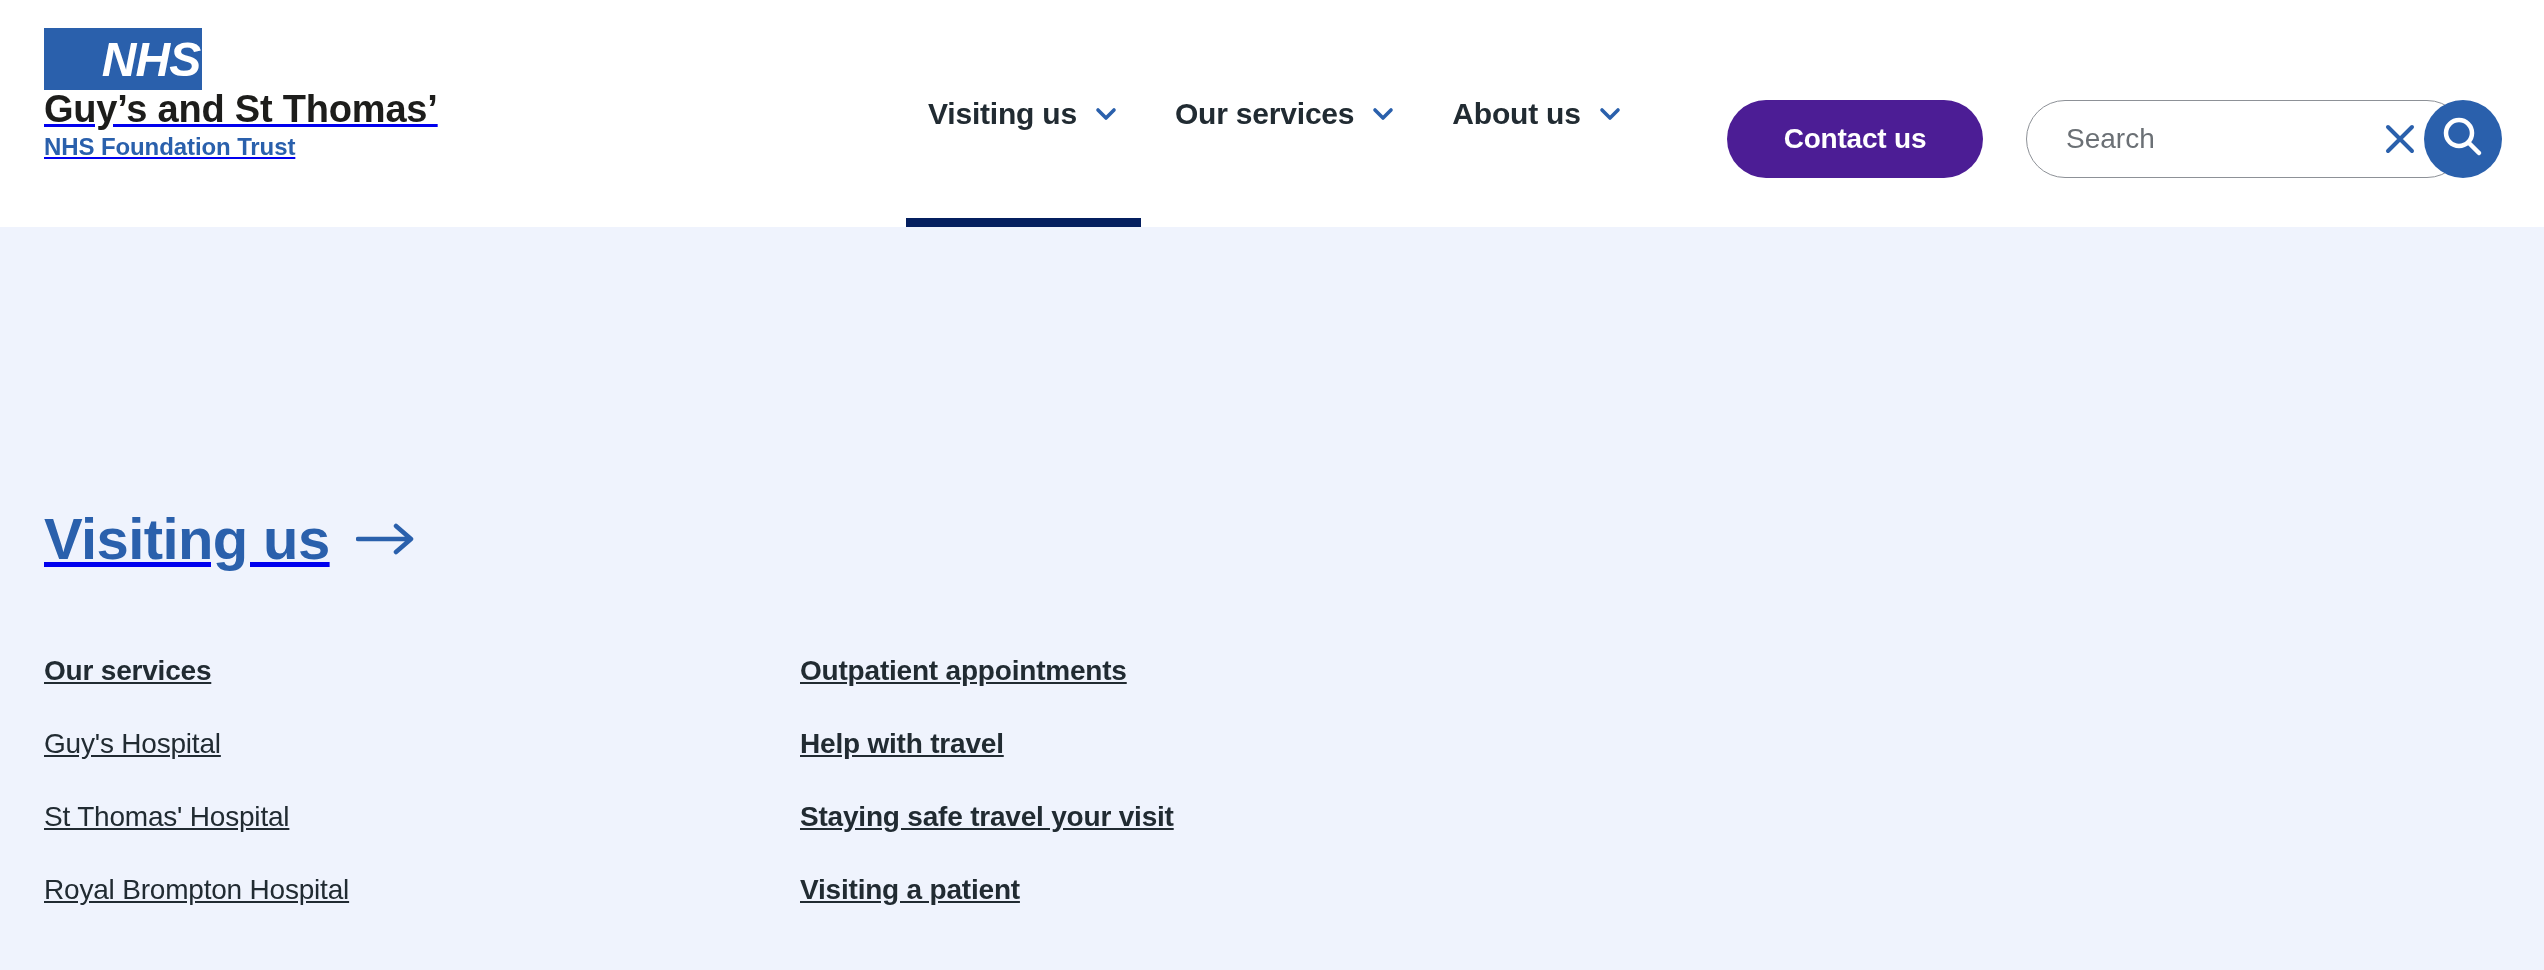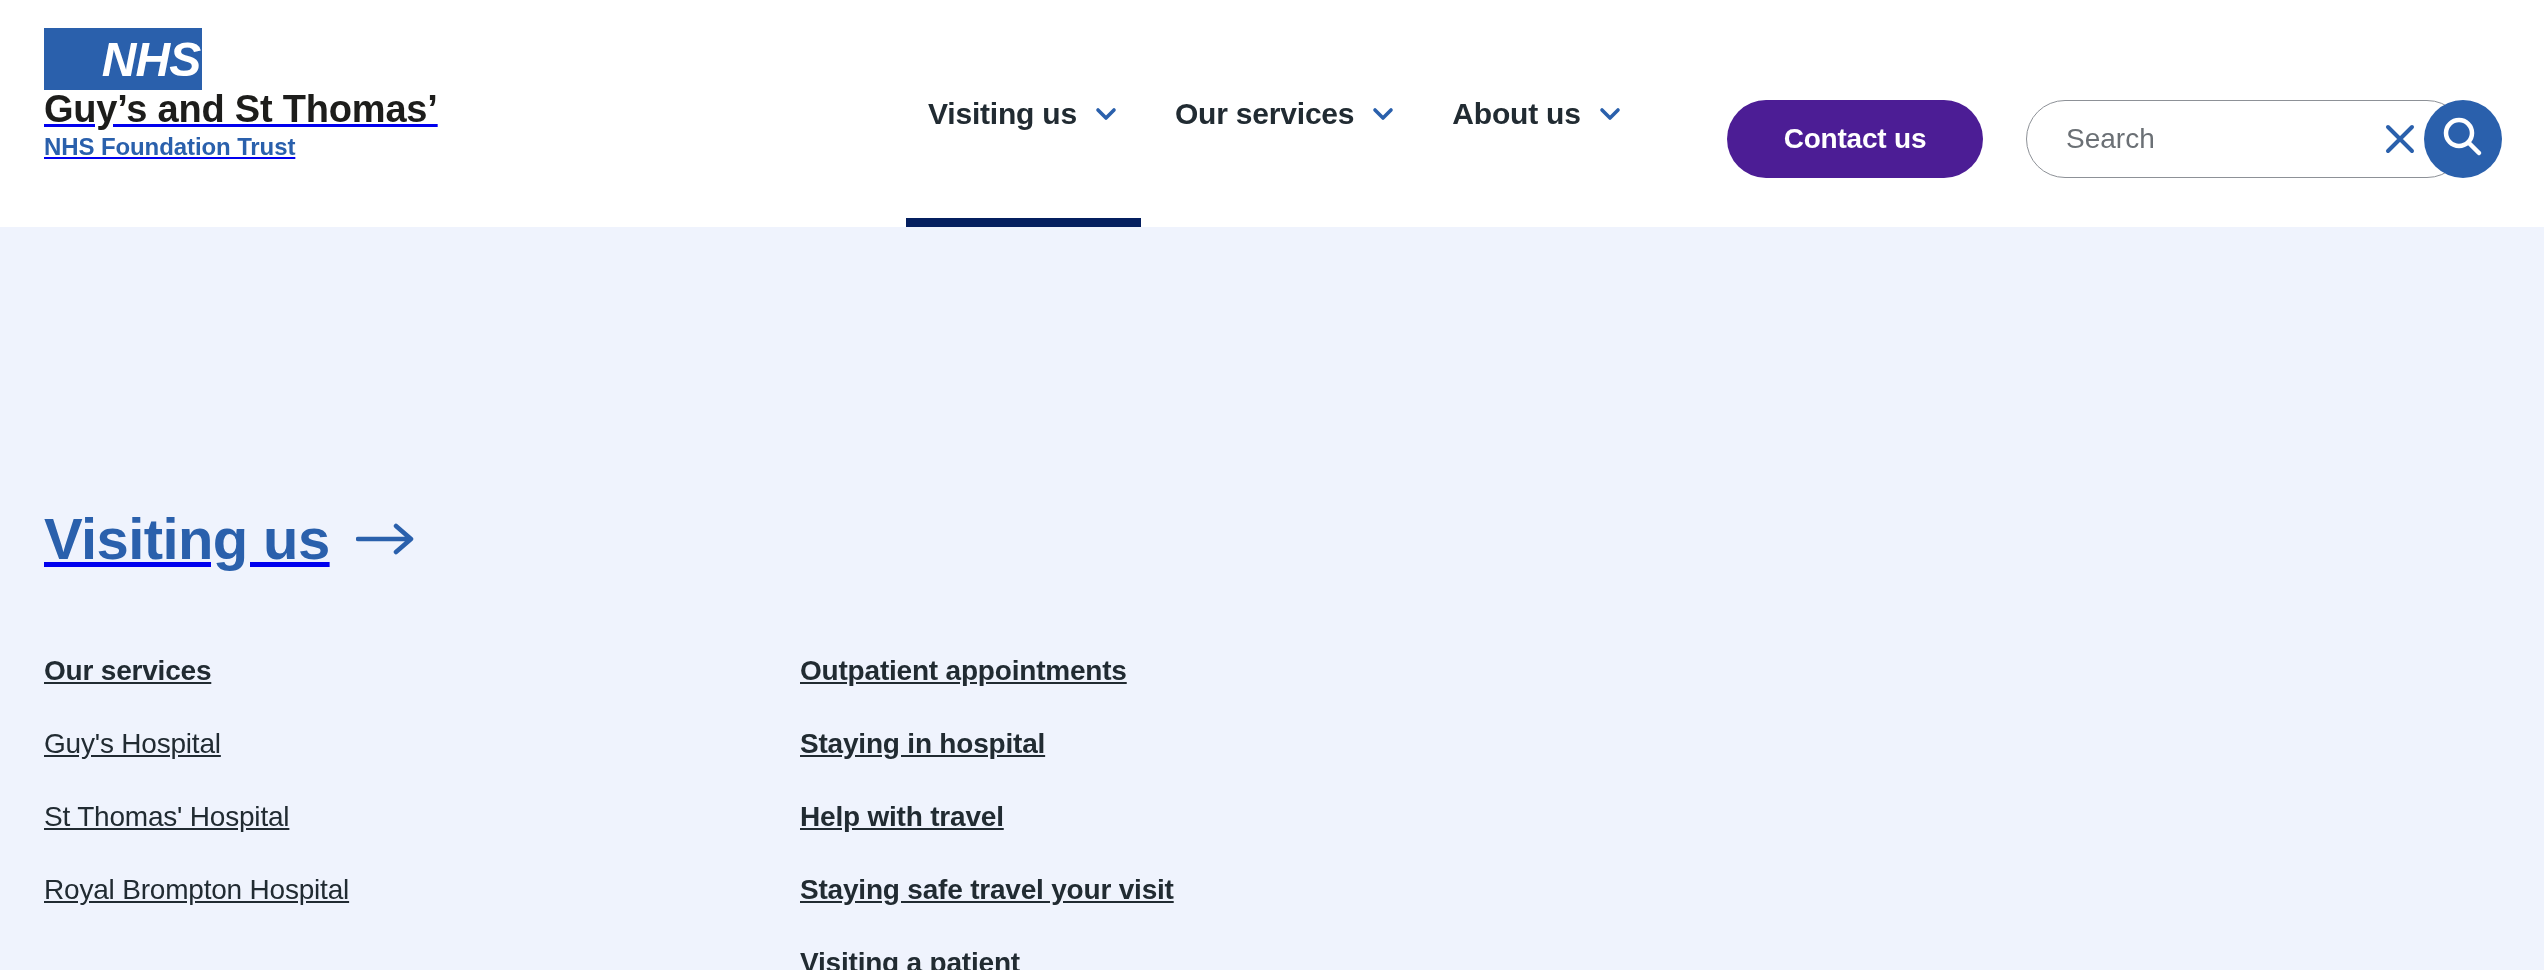--- a/index.html
+++ b/index.html
@@ -310,21 +310,20 @@
     <div class="col col-left">
       <a class="col-item strong" href="#">Our services</a>
       <a class="col-item" href="#">Guy's Hospital</a>
       <a class="col-item" href="#">St Thomas' Hospital</a>
       <a class="col-item" href="#">Royal Brompton Hospital</a>
 
     </div>
 
     <div class="col col-right">
       <a class="col-item strong" href="#">Outpatient appointments</a>
-      <a class="col-item strong" href="#">Staying in hospital</a>
       <a class="col-item strong" href="#">Help with travel</a>
       <a class="col-item strong" href="#">Staying safe travel your visit</a>
       <a class="col-item strong" href="#">Visiting a patient</a>
 
     </div>
 
   </div>
 </div>
 
 </body></html>

